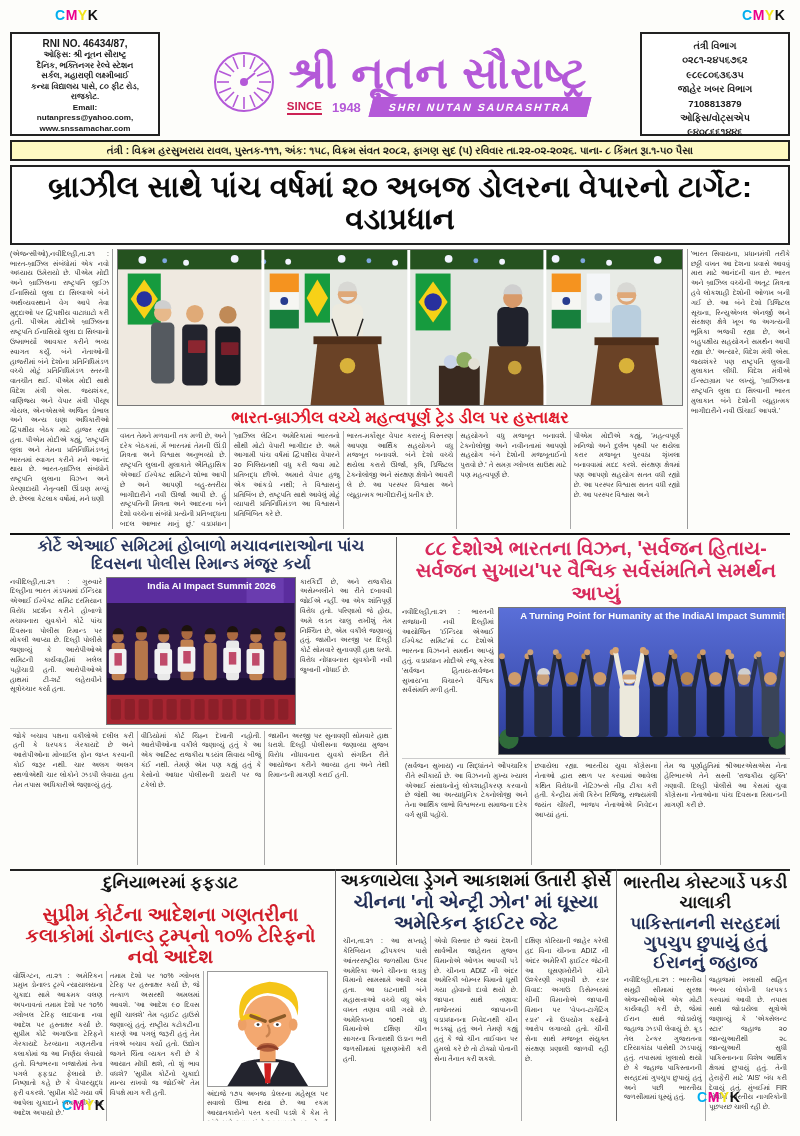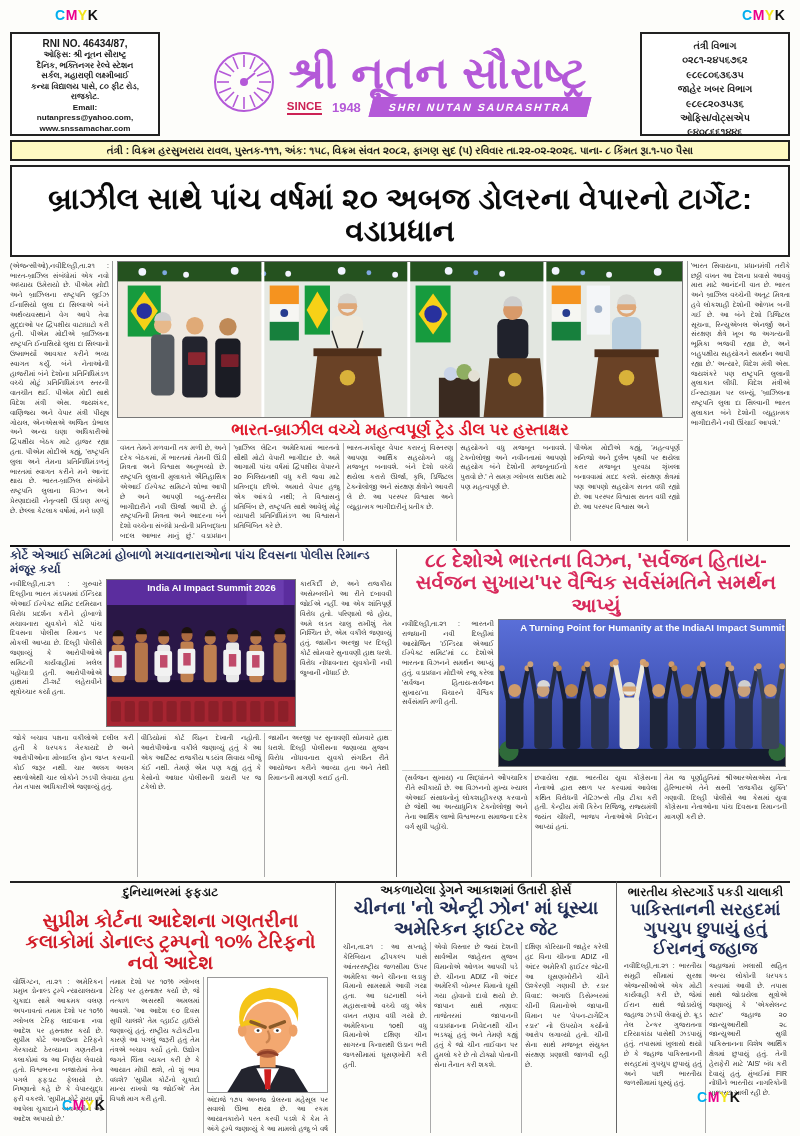--- a/index.html
+++ b/index.html
@@ -29,21 +29,21 @@
   .mast-sub { display:flex; align-items:center; justify-content:center; gap:10px; margin-top:2px;text-align:center; }
   .since { color:#cc2255; font-weight:bold; font-size:11.5px; border-bottom:2px solid #cc2255; padding-bottom:1px; }
   .year  { color:#b459d8; font-weight:bold; font-size:13px; }
   .ribbon { background:#b459d8; color:#fff; font-weight:bold; font-size:10.5px; letter-spacing:2px;
             padding:2px 16px; transform:skewX(-14deg); border:2px solid #b459d8; }
 
   
   .dateline { margin-top:4px; border:2px solid #222; background:#fef9c3; text-align:center;
               font-size:10.3px; font-weight:bold; padding:2.5px 2px; }
   .lead-hbox { margin-top:4px; border:2px solid #222; background:#fff; text-align:center;
-               font-size:30px; font-weight:800; line-height:1.08; padding:16px 2px 7px; color:#0a0a0a; }
+               font-size:30px; font-weight:800; line-height:1.08; padding:4px 2px 7px; color:#0a0a0a; }
 
   
   .col { font-size:6.9px; line-height:1.42; text-align:justify; color:#1d1d1d; overflow:hidden; }
 
   
   .lead-sec { display:flex; margin-top:4px; height:280px; overflow:hidden; }
   .outer-col { width:103px; }
   .outer-col.l { border-right:1px solid #9a9a9a; padding-right:3px; }
   .outer-col.r { border-left:1px solid #9a9a9a; padding-left:3px; }
   .lead-center { flex:1; display:flex; flex-direction:column; padding:0 4px; }
@@ -51,36 +51,36 @@
   .photo-strip svg { display:block; width:100%; height:100%; }
   .lead-caption { color:#e01828; font-weight:800; font-size:16.5px; text-align:center; padding:2px 0 1px; }
   .lead-cols { flex:1; display:flex; overflow:hidden; border-top:1px solid #bbb; padding-top:2px; }
   .lead-cols .col { flex:1; padding:0 3px; border-left:1px solid #aaa; }
   .lead-cols .col:first-child { border-left:none; }
 
   
   .band2 { display:flex; margin-top:4px; border-top:2px solid #111; height:332px; overflow:hidden; padding-top:2px; }
   .b2l { width:49.6%; border-right:1px solid #666; padding-right:4px; display:flex; flex-direction:column; }
   .b2r { flex:1; padding-left:5px; display:flex; flex-direction:column; }
-  .b2l h2 { color:#28355e; font-size:12px; font-weight:800; line-height:1.15; }
+  .b2l h2 { color:#28355e; font-size:16px; font-weight:800; text-align:center; line-height:1.15; }
   .b2r h2 { color:#d8295b; font-size:19.5px; font-weight:800; text-align:center; line-height:1.15; }
   .b2row { display:flex; margin-top:3px; height:148px; overflow:hidden; }
   .b2row .col { width:92px; }
   .photo-frame { position:relative; border:1px solid #777; overflow:hidden; flex:1; margin:0 4px; }
   .photo-frame svg { display:block; width:100%; height:100%; }
   .photo-title { position:absolute; left:0; right:0; top:2px; text-align:center; color:#fff;
                  font-weight:bold; font-size:9.5px; white-space:nowrap; overflow:hidden;padding-left:21px; }
   .b2bottom { flex:1; display:flex; margin-top:3px; overflow:hidden; border-top:1px solid #ccc; padding-top:2px; }
   .b2bottom .col { flex:1; padding:0 3px; border-left:1px solid #aaa; }
   .b2bottom .col:first-child { border-left:none; }
 
   
   .band3 { display:flex; margin-top:4px; height:252px; overflow:hidden; }
   .b3 { border-top:2px solid #222; padding-top:2px; display:flex; flex-direction:column; }
-  .kicker { text-align:center; font-weight:bold; font-size:12px; color:#111; }
+  .kicker { text-align:center; font-weight:bold; font-size:17px; color:#111; }
   .trump-b { width:41.8%; border-right:1px solid #666; padding-right:4px; }
   .trump-b h3 { color:#d11c28; font-size:19px; font-weight:800; text-align:center; line-height:1.12; margin-top:11px; }
   .china-b { width:36%; border-right:1px solid #666; padding:0 4px; }
   .china-b h3 { color:#1f2c55; font-size:18.5px; font-weight:800; text-align:center; line-height:1.12; margin-top:1px; }
   .iran-b { flex:1; padding-left:4px; }
   .iran-b h3 { color:#1f2c55; font-size:17px; font-weight:800; text-align:center; line-height:1.14; margin-top:1px; }
   .b3body { flex:1; display:flex; margin-top:3px; overflow:hidden; }
   .b3body .col { flex:1; padding:0 3px; border-left:1px solid #aaa; }
   .b3body .col:first-child { border-left:none; }
   .art-col { width:40%; display:flex; flex-direction:column; border-left:1px solid #aaa; padding:0 3px; }
@@ -143,21 +143,21 @@
           <span class="ribbon">SHRI NUTAN SAURASHTRA</span>
         </div>
       </div>
     </div>
 
     <div class="info-box right">
       <div>તંત્રી વિભાગ</div>
       <div>૦૨૮૧-૨૪૫૬૭૬૨</div>
       <div>૯૮૯૮૦૬૩૬૩૫</div>
       <div>જાહેર ખબર વિભાગ</div>
-      <div>૯૮૯૮૨૦૩૫૩૬</div>
+      <div>7108813879</div>
       <div>ઓફિસ/વોટ્સએપ</div>
       <div>૯૪૦૮૬૬૧૪૪૬</div>
     </div>
   </div>
 
   <div class="dateline">તંત્રી : વિક્રમ હરસુખરાય રાવલ, પુસ્તક-૧૧૧, અંક: ૧૫૮, વિક્રમ સંવત ૨૦૮૨, ફાગણ સુદ (૫) રવિવાર તા.૨૨-૦૨-૨૦૨૬. પાના- ૮ કિંમત રૂા.૧-૫૦ પૈસા</div>
 
   <div class="lead-hbox">બ્રાઝીલ સાથે પાંચ વર્ષમાં ૨૦ અબજ ડોલરના વેપારનો ટાર્ગેટ: વડાપ્રધાન</div>
 
   <div class="lead-sec">

